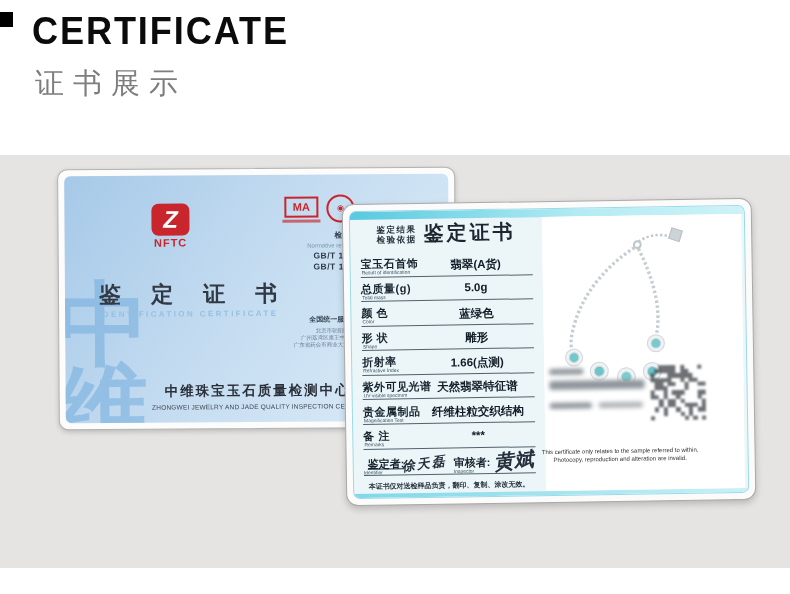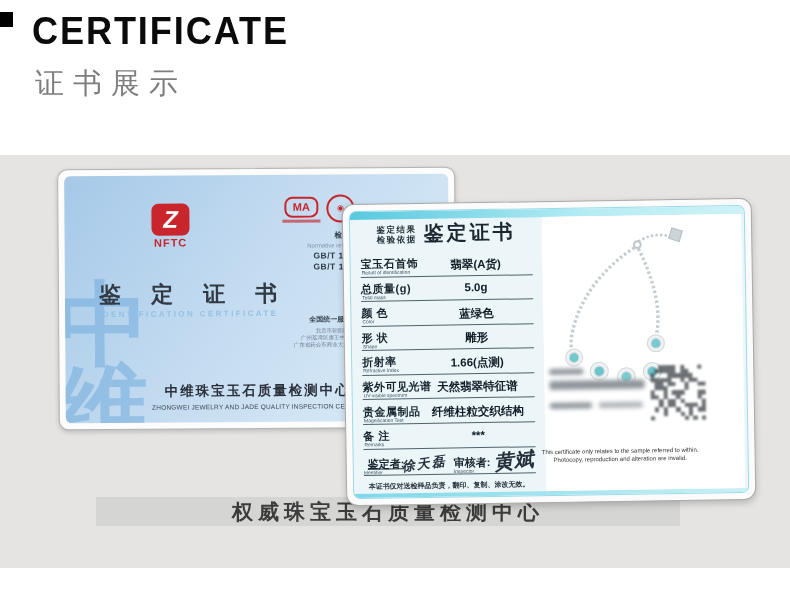--- a/index.html
+++ b/index.html
@@ -23,21 +23,21 @@
             background:linear-gradient(125deg,#a6c9e8 0%,#c6ddf1 50%,#dcedf8 100%);}
   .cl-watermark{left:-8px;top:106px;z-index:0;font-size:92px;line-height:84px;font-weight:bold;
                 color:rgba(108,168,220,.5);white-space:nowrap;width:100px;word-break:break-all;}
   .cl-watermark div{height:84px;}
   .cl-logo{left:84px;top:28px;width:44px;text-align:center;z-index:1;}
   .cl-logo-badge{width:38px;height:32px;margin:0 auto;background:#c9252c;border-radius:7px;color:#fff;
                  font-weight:800;font-size:24px;line-height:32px;font-style:italic;}
   .cl-logo-org{color:#c9252c;font-weight:800;font-size:11px;letter-spacing:1px;margin-top:1px;}
   .cl-title{left:34px;top:104px;font-size:22px;letter-spacing:12px;color:#313a44;font-weight:600;z-index:1;white-space:nowrap;}
   .cl-title-en{left:33px;top:134px;font-size:8px;letter-spacing:2.4px;color:#93c1e4;font-weight:bold;z-index:1;white-space:nowrap;}
-  .cl-ma{left:220px;top:22px;width:30px;height:17px;border:2px solid #c9252c;border-radius:8px;color:#c9252c;
+  .cl-ma{left:220px;top:22px;width:30px;height:17px;border:2px solid #c9252c;border-radius:0;color:#c9252c;
          font-weight:800;font-size:11px;line-height:17px;text-align:center;z-index:1;}
   .cl-ma-sub{left:218px;top:45px;width:38px;height:3px;background:#c9252c;opacity:.65;z-index:1;}
   .cl-seal{left:262px;top:20px;width:24px;height:24px;border:2px solid #c9252c;border-radius:50%;z-index:1;
            color:#c9252c;font-size:8px;line-height:24px;text-align:center;font-weight:bold;}
   .cl-refs{left:150px;top:56px;width:150px;text-align:right;z-index:1;line-height:10px;white-space:nowrap;}
   .cl-refs .r-dark{font-size:7.5px;color:#33404e;font-weight:bold;}
   .cl-refs .r-gray{font-size:6px;color:#7e95aa;}
   .cl-refs .r-std{font-size:8.5px;color:#2e3b49;font-weight:bold;letter-spacing:.5px;line-height:11px;}
   .cl-refs .r-gap{height:5px;}
   .cl-addrs{left:120px;top:140px;width:180px;text-align:right;z-index:1;line-height:7px;white-space:nowrap;}
@@ -411,15 +411,14 @@
             <i class="on"></i>
           </div>
         <div class="abs cr-disc">
           <div>This certificate only relates to the sample referred to within.</div>
           <div>Photocopy, reproduction and alteration are invalid.</div>
         </div>
       </div>
     </div>
   </div>
 
-  <div class="abs f-band">权威珠宝玉石质量检测中心</div>
 
 </div>
 
 </body></html>

